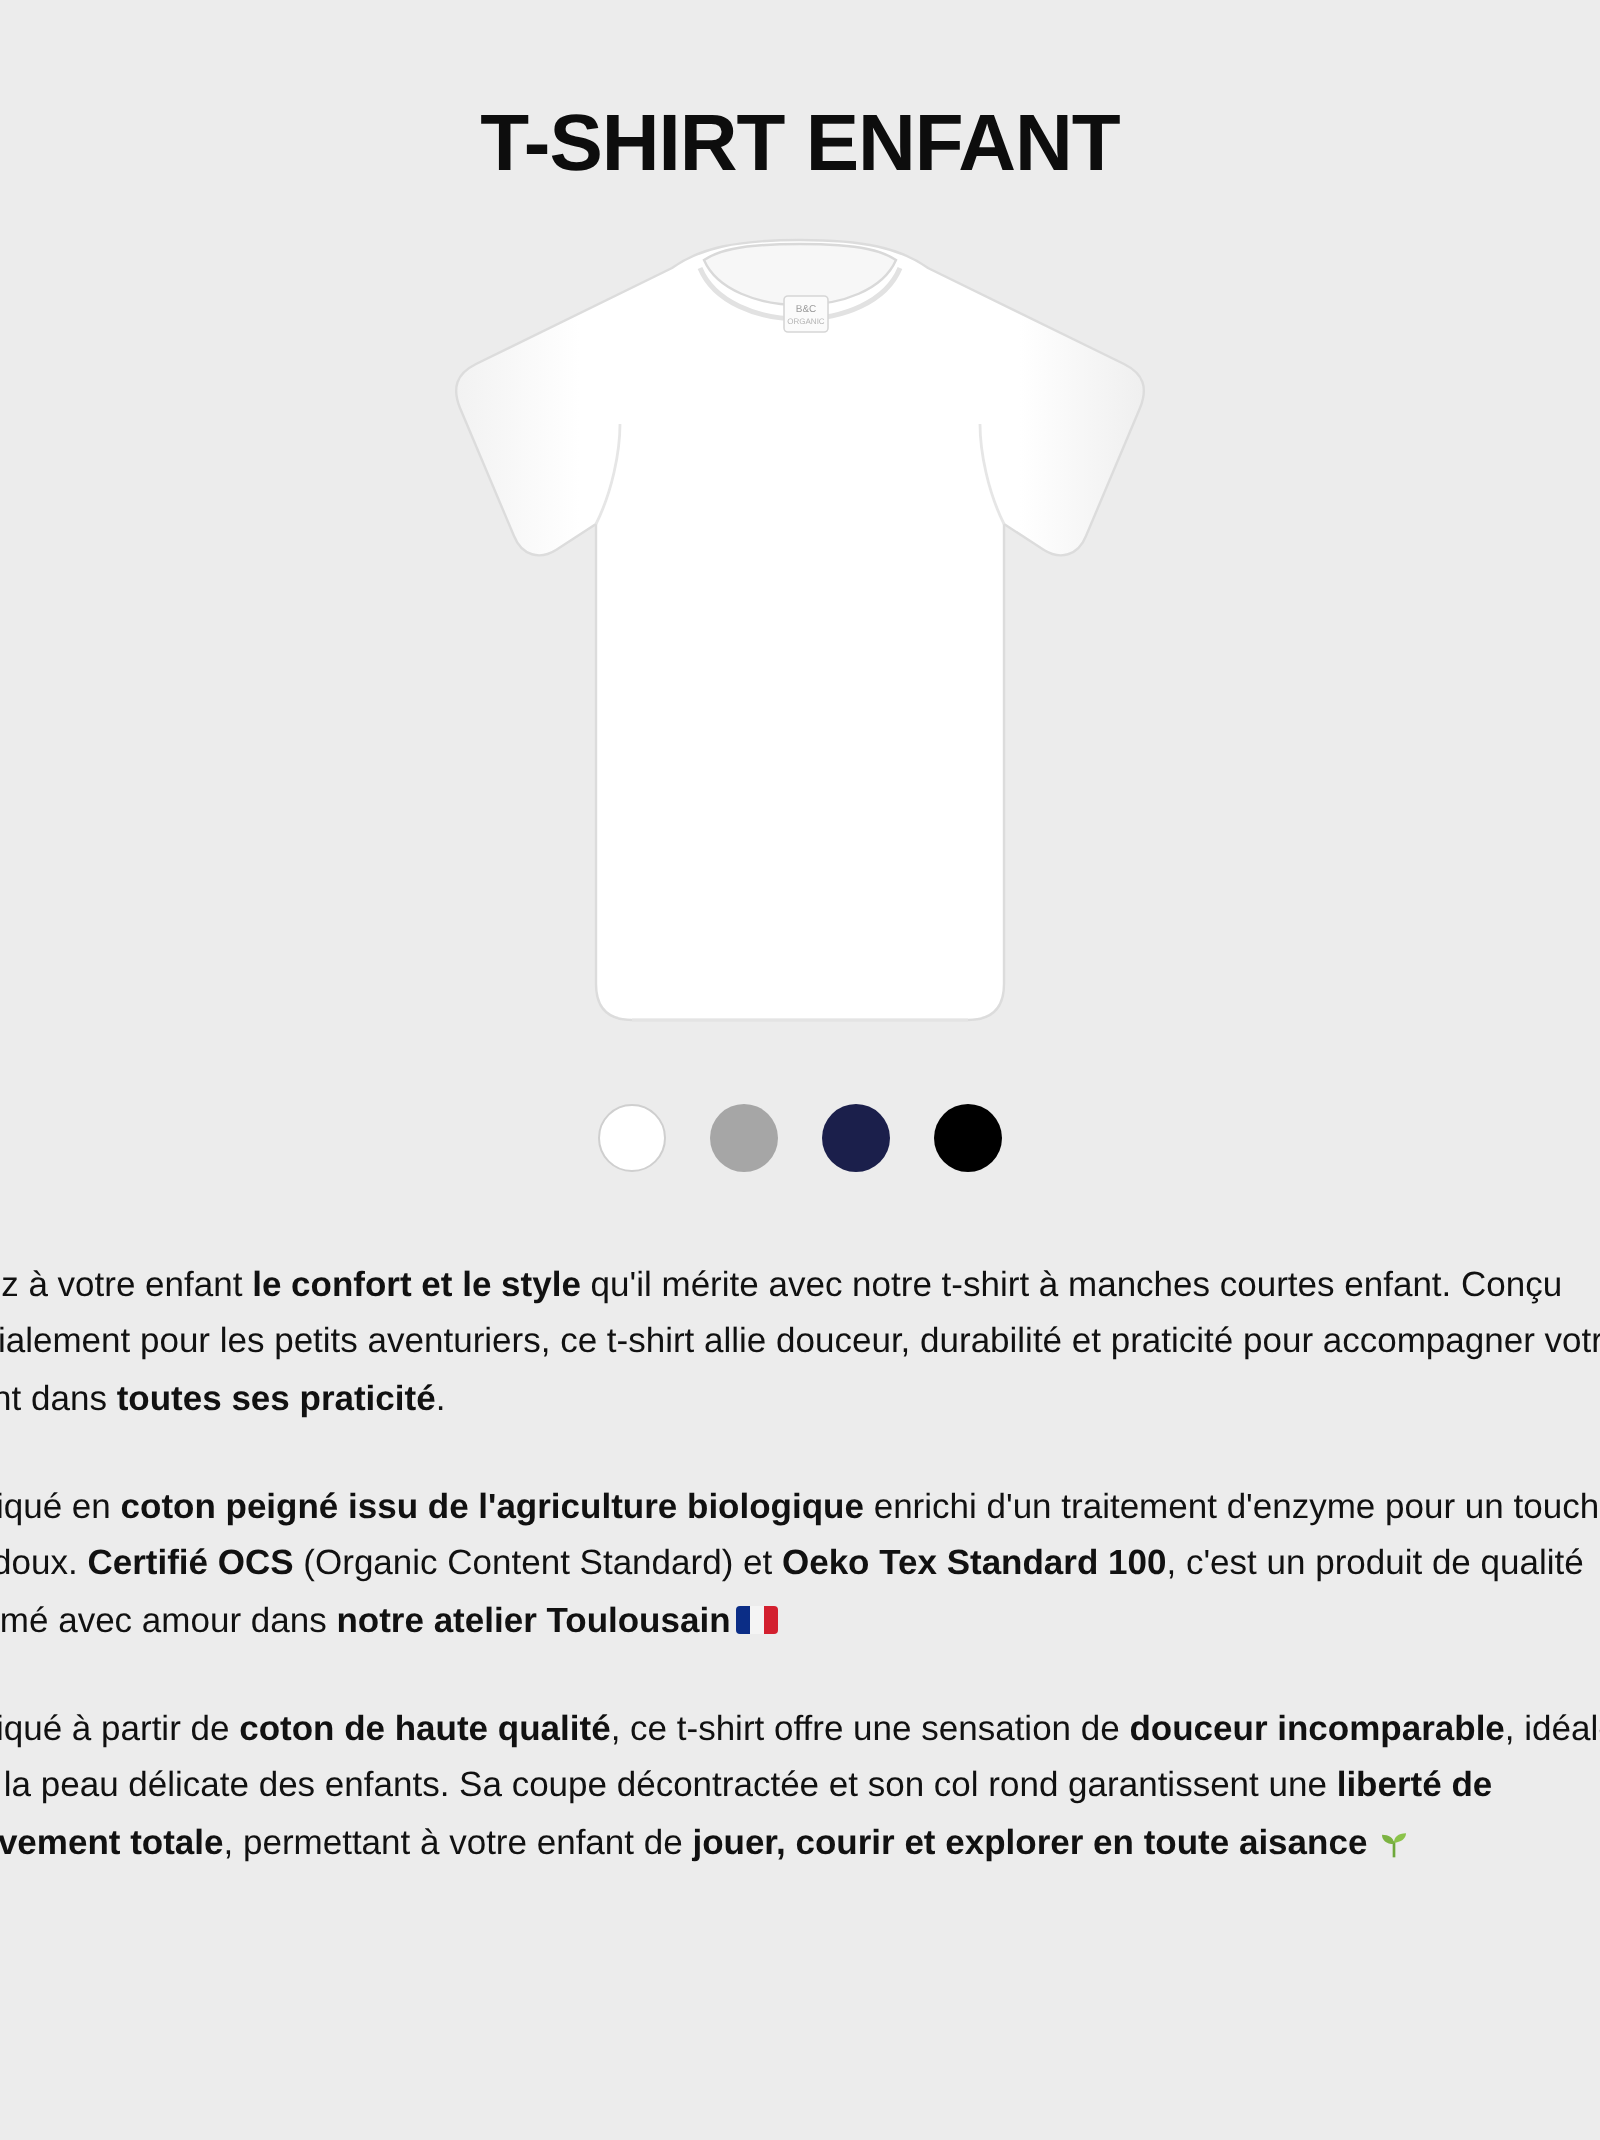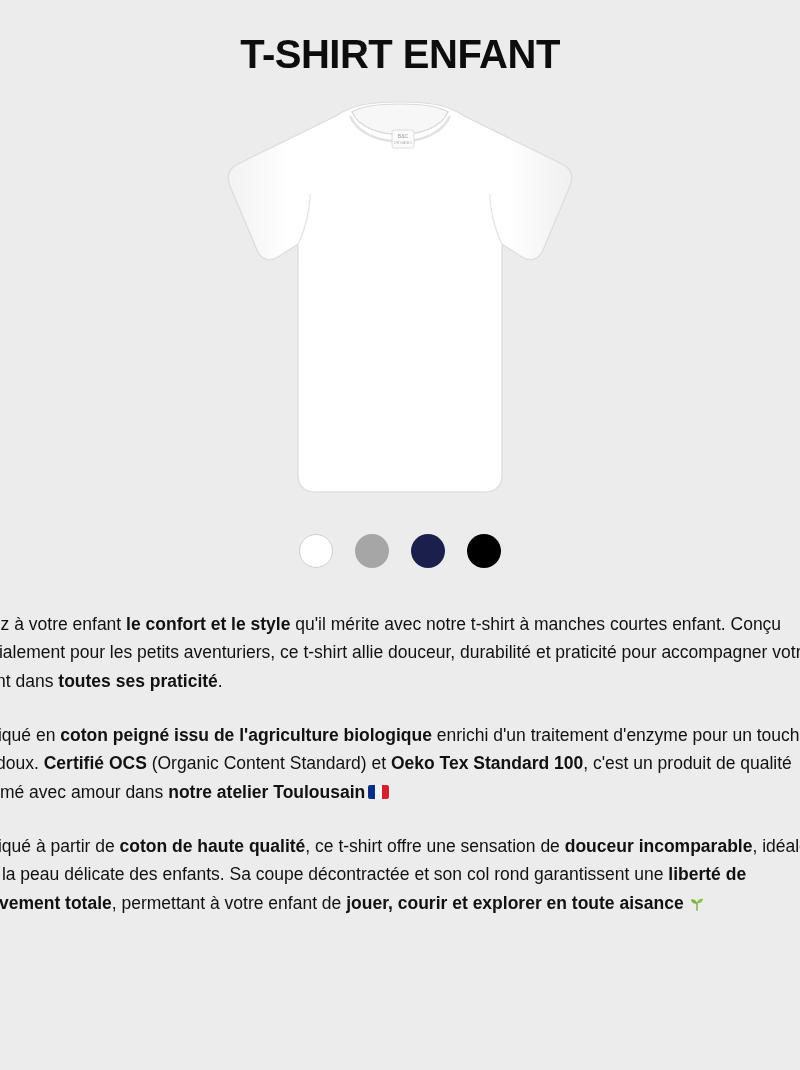--- a/index.html
+++ b/index.html
@@ -21,21 +21,21 @@
     height: 1070px;
     position: relative;
   }
 
   .title {
     text-align: center;
     font-size: 40px;
     font-weight: bold;
     letter-spacing: -0.5px;
     margin: 0;
-    padding-top: 32px;
+    padding-top: 50px;
     line-height: 1.1;
     color: #0d0d0d;
   }
 
   .product-image-wrap {
     margin-top: 22px;
     display: flex;
     justify-content: center;
     align-items: flex-start;
     height: 420px;

